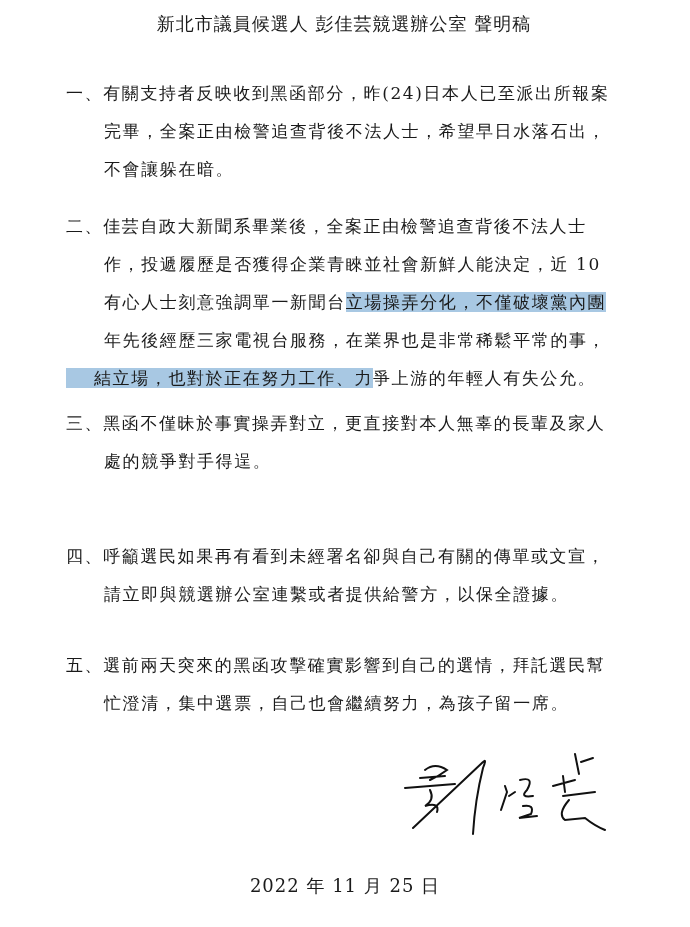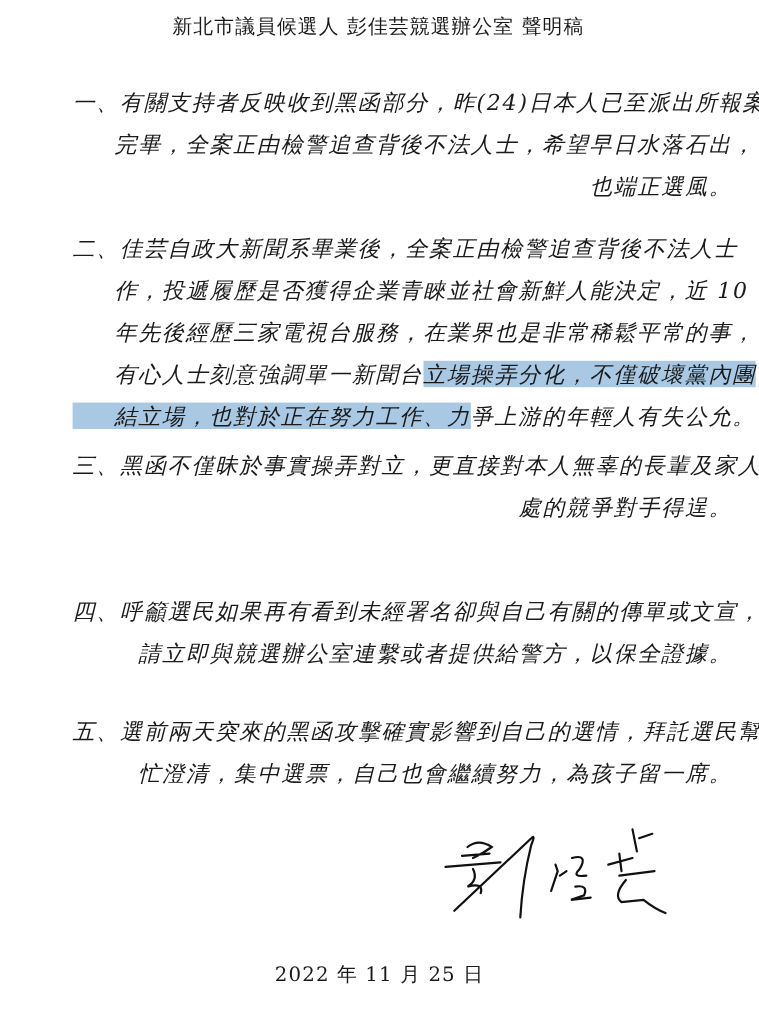--- a/index.html
+++ b/index.html
@@ -5,46 +5,46 @@
     html, body { margin: 0; padding: 0; background: #ffffff; }
     body {
       width: 690px; height: 927px; position: relative; overflow: hidden;
       font-family: "DejaVu Serif", "Liberation Serif", serif;
       color: #1a1a1a;
     }
     .title {
       position: absolute; top: 12px; left: 0; width: 688px; text-align: center;
       font-size: 18px; letter-spacing: 1px;
     }
-    .para { position: absolute; left: 66px; width: 600px; font-size: 20px; font-style: italic; }
+    .para { position: absolute; left: 66px; width: 600px; font-size: 17px; }
     .line { height: 38px; line-height: 38px; white-space: nowrap; letter-spacing: 1.6px; }
-    .indent { padding-left: 38px; text-align: right; }
+    .indent { padding-left: 38px; }
     .hl { background: #a8c8e3; }
-    .hl-left { margin-left: -38px; padding-left: 38px; }
+    .hl-left { margin-left: -38px; padding-left: 28px; }
     .sig { position: absolute; left: 395px; top: 740px; width: 220px; height: 100px; }
     .date { position: absolute; top: 874px; left: 0; width: 690px; text-align: center; font-size: 18px; letter-spacing: 1px; }
   </style>
 </head>
 <body>
 
 <div class="title">新北市議員候選人 彭佳芸競選辦公室 聲明稿</div>
 
 <div class="para" style="top:74px">
   <div class="line">一、有關支持者反映收到黑函部分，昨(24)日本人已至派出所報案</div>
   <div class="line indent">完畢，全案正由檢警追查背後不法人士，希望早日水落石出，</div>
-  <div class="line indent">也端正選風。</div>
+  <div class="line indent">不會讓躲在暗。</div>
 </div>
 
 <div class="para" style="top:207px">
   <div class="line">二、佳芸自政大新聞系畢業後，全案正由檢警追查背後不法人士</div>
   <div class="line indent">作，投遞履歷是否獲得企業青睞並社會新鮮人能決定，近 10</div>
-  <div class="line indent">年先後經歷三家電視台服務，在業界也是非常稀鬆平常的事，</div>
   <div class="line indent">
     <span>有心人士刻意強調單一新聞台</span><span class="hl">立場操弄分化，不僅破壞黨內團</span>
   </div>
+  <div class="line indent">年先後經歷三家電視台服務，在業界也是非常稀鬆平常的事，</div>
   <div class="line indent">
     <span class="hl hl-left">結立場，也對於正在努力工作、力</span><span>爭上游的年輕人有失公允。</span>
   </div>
 </div>
 
 <div class="para" style="top:404px">
   <div class="line">三、黑函不僅昧於事實操弄對立，更直接對本人無辜的長輩及家人</div>
   <div class="line indent">處的競爭對手得逞。</div>
 </div>
 

